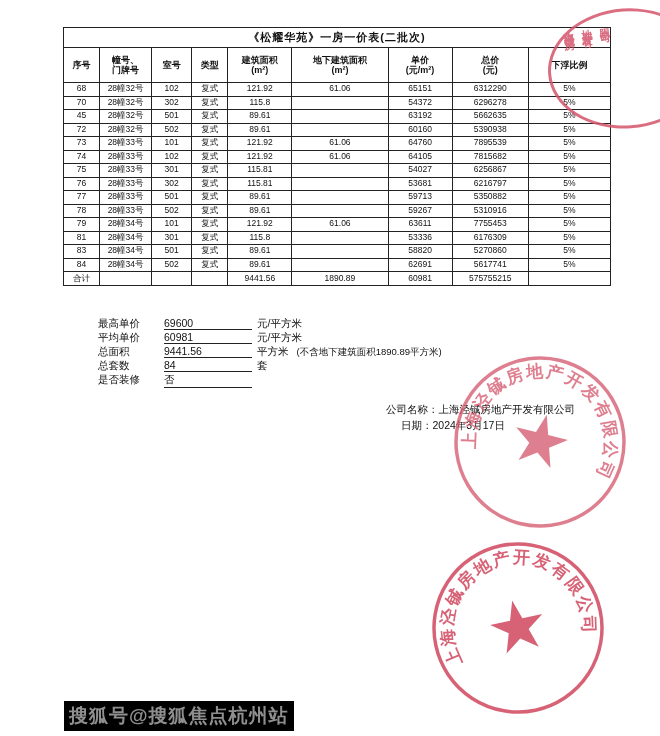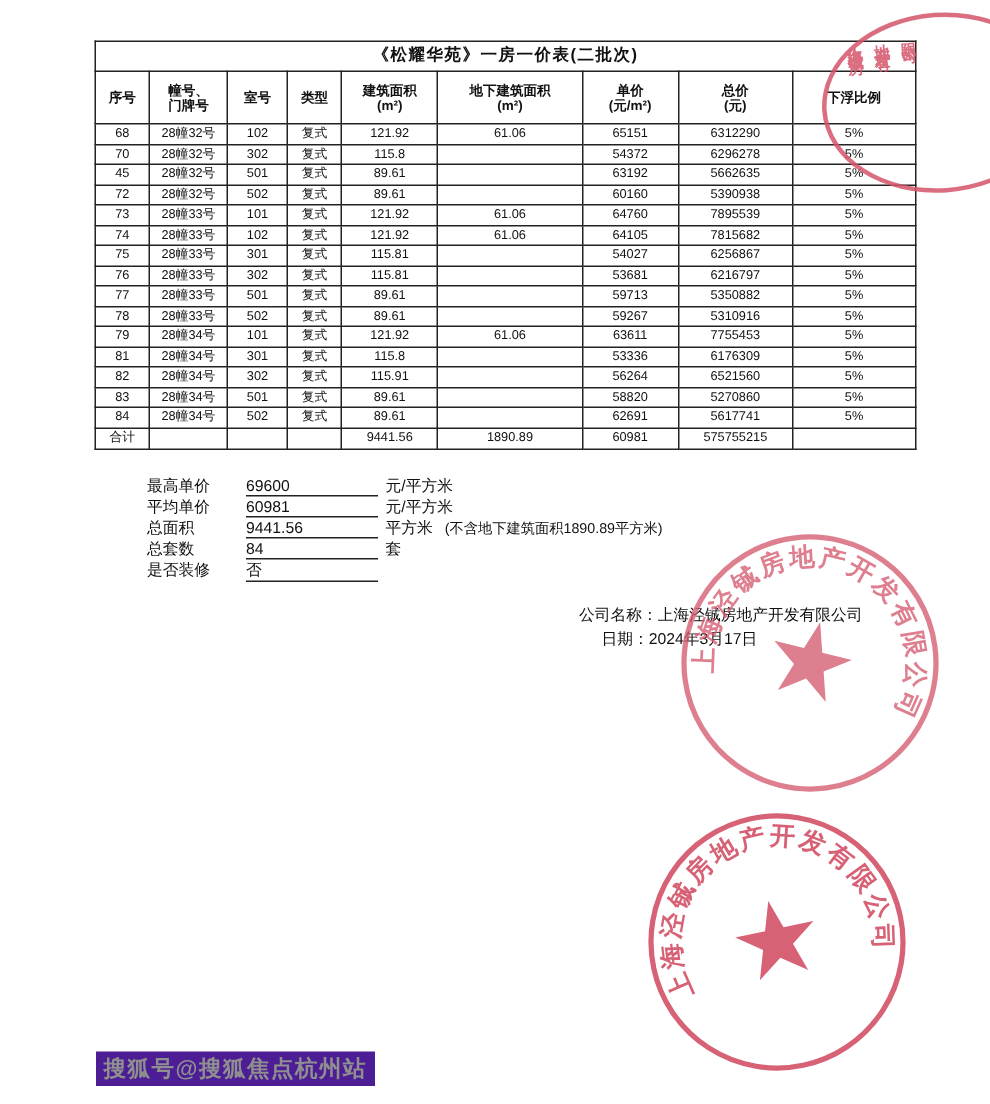--- a/index.html
+++ b/index.html
@@ -37,22 +37,22 @@
     border:3px solid var(--seal-color);border-radius:50%}
   .stamp-top .cols{position:absolute;left:18px;top:12px;display:flex;gap:7px}
   .seal-col{writing-mode:vertical-rl;text-orientation:upright;color:var(--seal-color);
     font-size:10.5px;line-height:1.05;letter-spacing:2px;font-weight:bold}
   .stamp-mid{left:450px;top:352px;width:180px;height:180px;opacity:.75;transform:rotate(14deg)}
   .stamp-bottom{left:428px;top:538px;width:180px;height:180px;opacity:.92;transform:rotate(-12deg)}
   .seal-ring{fill:none;stroke:var(--seal-color);stroke-width:3.5}
   .seal-text{fill:var(--seal-color);font-weight:bold}
   .seal-star{fill:var(--seal-color)}
   
-  .watermark{position:absolute;left:64px;top:701px;font-size:15px;font-weight:bold;
-    color:#8f8f8f;background:#4c1d95;padding:2px 5px;letter-spacing:1px}
+  .watermark{position:absolute;left:64px;top:701px;font-size:19px;font-weight:bold;
+    color:#8f8f8f;background:#000000;padding:2px 5px;letter-spacing:1px}
 </style>
 </head>
 <body style="--seal-color: #d4556b;">
 
 <div class="page">
 
   <div class="table-wrap">
     <table>
       <colgroup>
         <col style="width:36px">
@@ -206,31 +206,20 @@
             <td>28幢34号</td>
             <td>301</td>
             <td>复式</td>
             <td>115.8</td>
             <td></td>
             <td>53336</td>
             <td>6176309</td>
             <td>5%</td>
           </tr>
           <tr class="data-row">
-            <td>82</td>
-            <td>28幢34号</td>
-            <td>302</td>
-            <td>复式</td>
-            <td>115.91</td>
-            <td></td>
-            <td>56264</td>
-            <td>6521560</td>
-            <td>5%</td>
-          </tr>
-          <tr class="data-row">
             <td>83</td>
             <td>28幢34号</td>
             <td>501</td>
             <td>复式</td>
             <td>89.61</td>
             <td></td>
             <td>58820</td>
             <td>5270860</td>
             <td>5%</td>
           </tr>

